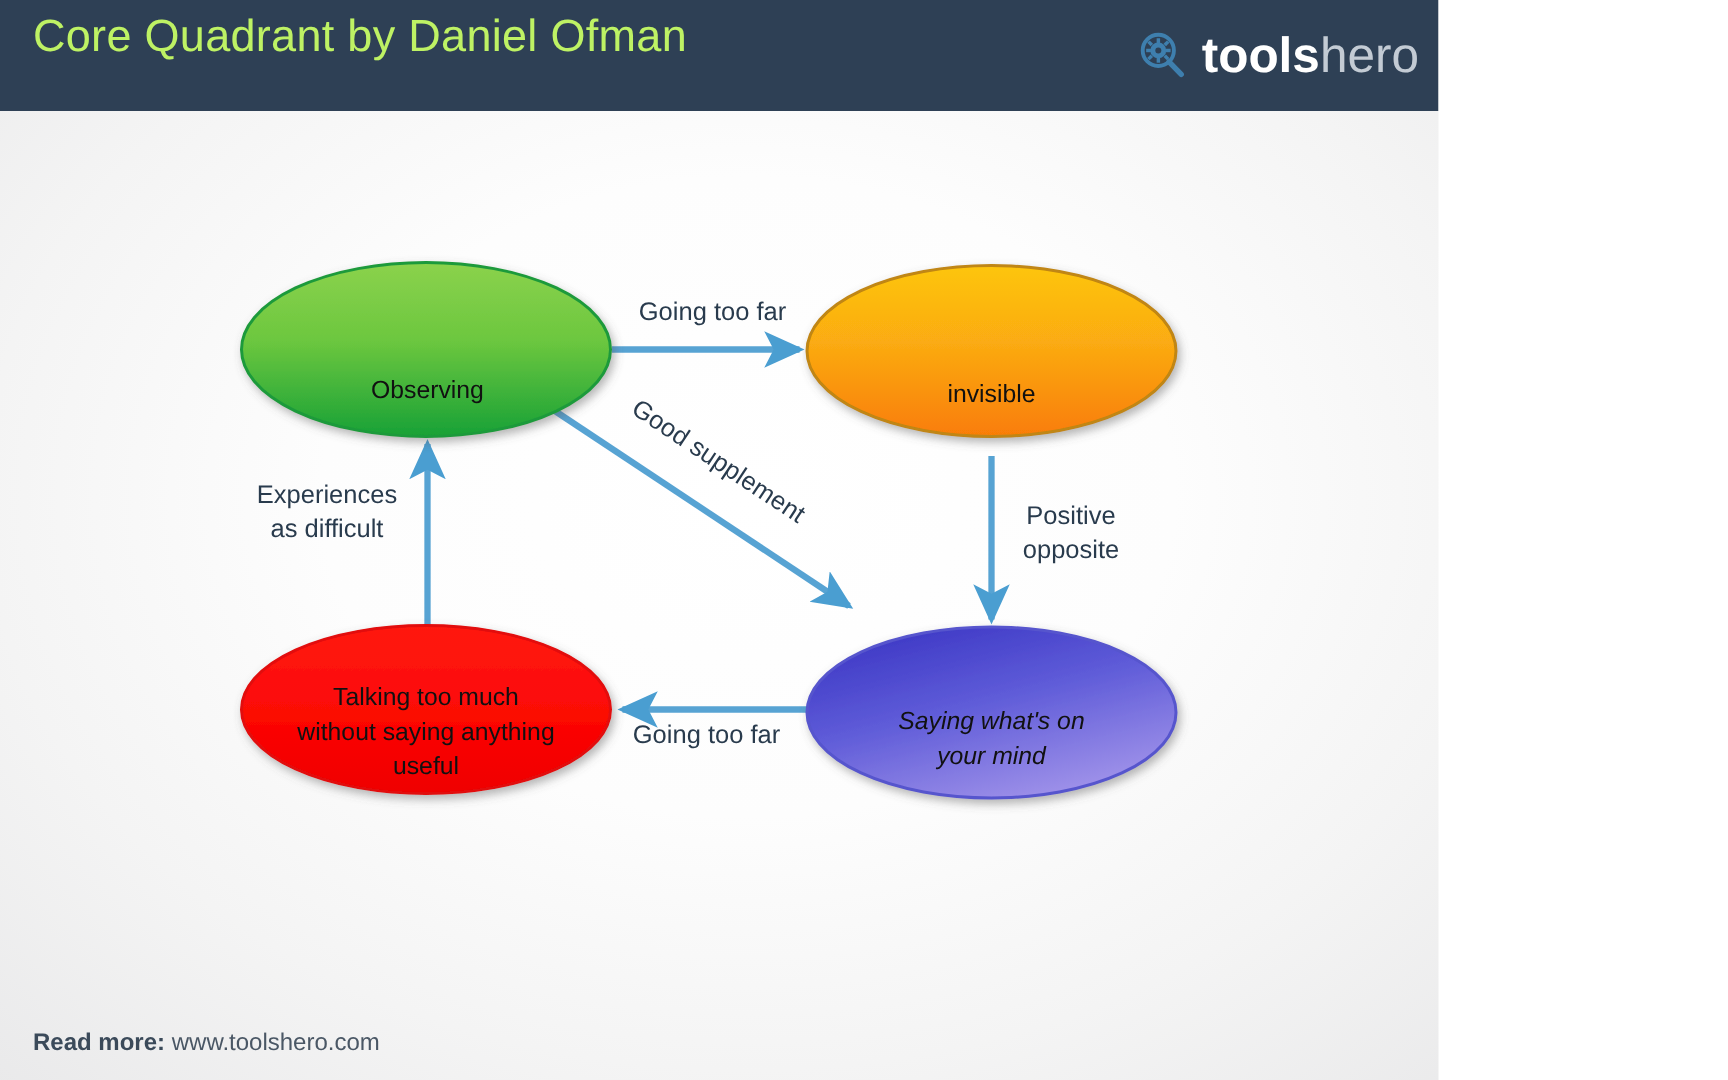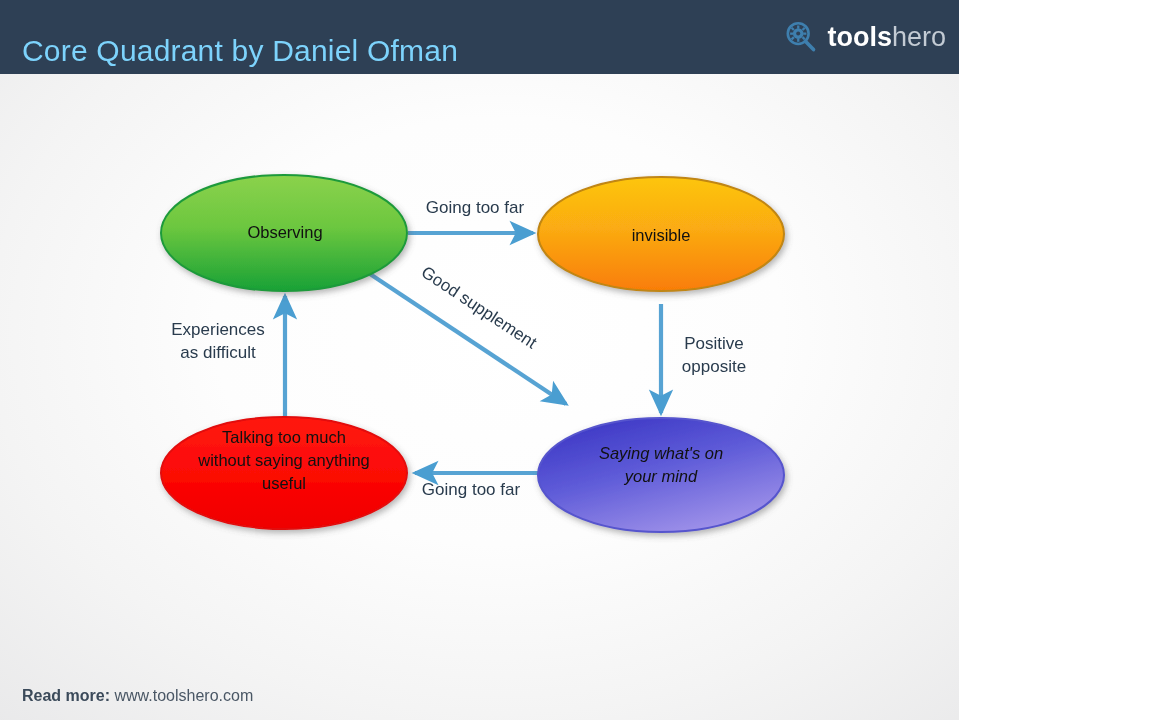--- a/index.html
+++ b/index.html
@@ -28,41 +28,41 @@
   
   #header {
     position: absolute;
     left: 0; top: 0;
     width: 959px; height: 74px;
     background: #2e4055;
   }
   #header-title {
     position: absolute;
     left: 22px;
-    top: 34px;
+    top: 8px;
     font-size: 30px;
-    color: #7dd3fc;
+    color: #bef264;
     letter-spacing: 0.2px;
     white-space: nowrap;
   }
   #logo {
     position: absolute;
     right: 13px;
     top: 14px;
     height: 46px;
     display: flex;
     align-items: center;
   }
   #logo-mark {
     width: 34px; height: 34px;
     margin-right: 9px;
     display: block;
   }
   #logo-text {
-    font-size: 27px;
+    font-size: 33px;
     line-height: 34px;
     white-space: nowrap;
   }
   #logo-tools { font-weight: bold; color: #ffffff; }
   #logo-hero  { font-weight: normal; color: #c3cbd4; }
 
   
   #diagram {
     position: absolute;
     left: 0; top: 74px;
@@ -72,20 +72,21 @@
 
   
   .node-label {
     position: absolute;
     text-align: center;
     color: #111111;
     font-size: 16.5px;
     line-height: 23px;
     font-weight: normal;
     pointer-events: none;
+    margin-top: 28px;
   }
   #label-observing { left: 163px; top: 147px; width: 244px; }
   #label-invisible { left: 539px; top: 150px; width: 244px; }
   #label-talking   { left: 162px; top: 352px; width: 244px; }
   #label-saying    { left: 539px; top: 368px; width: 244px; }
 
   
   .edge-label {
     position: absolute;
     color: #293b4d;

